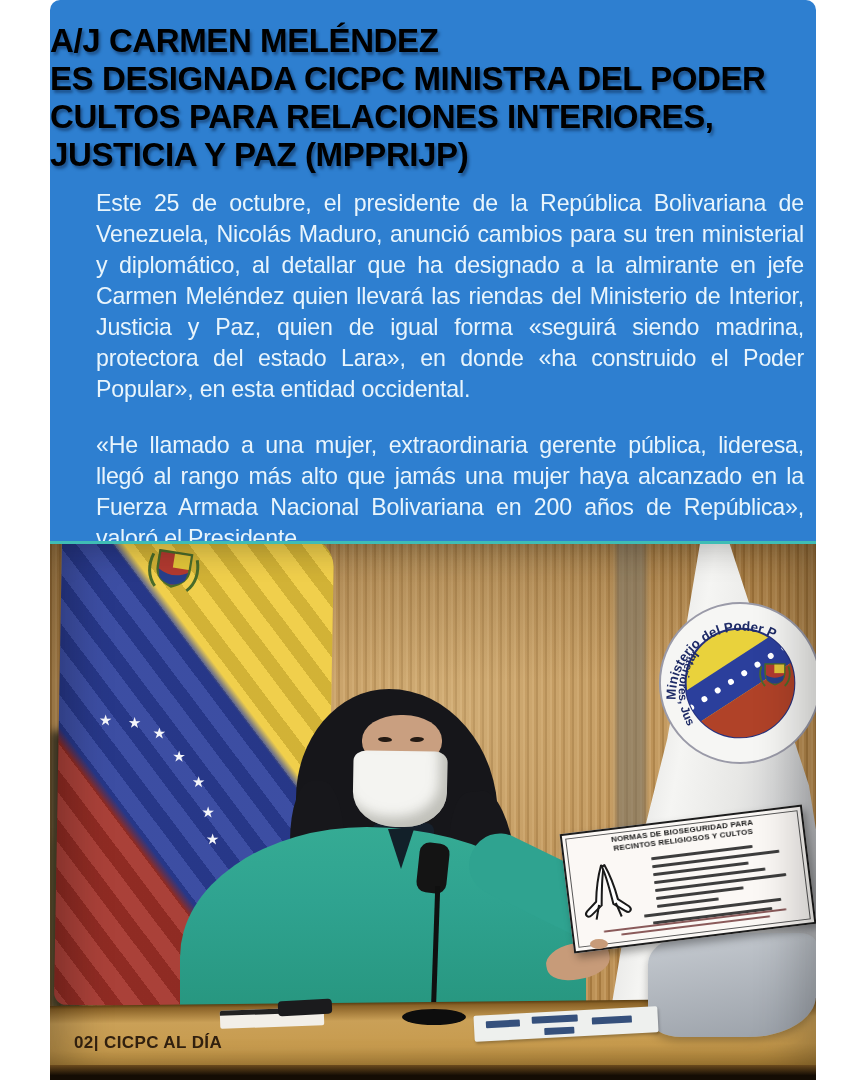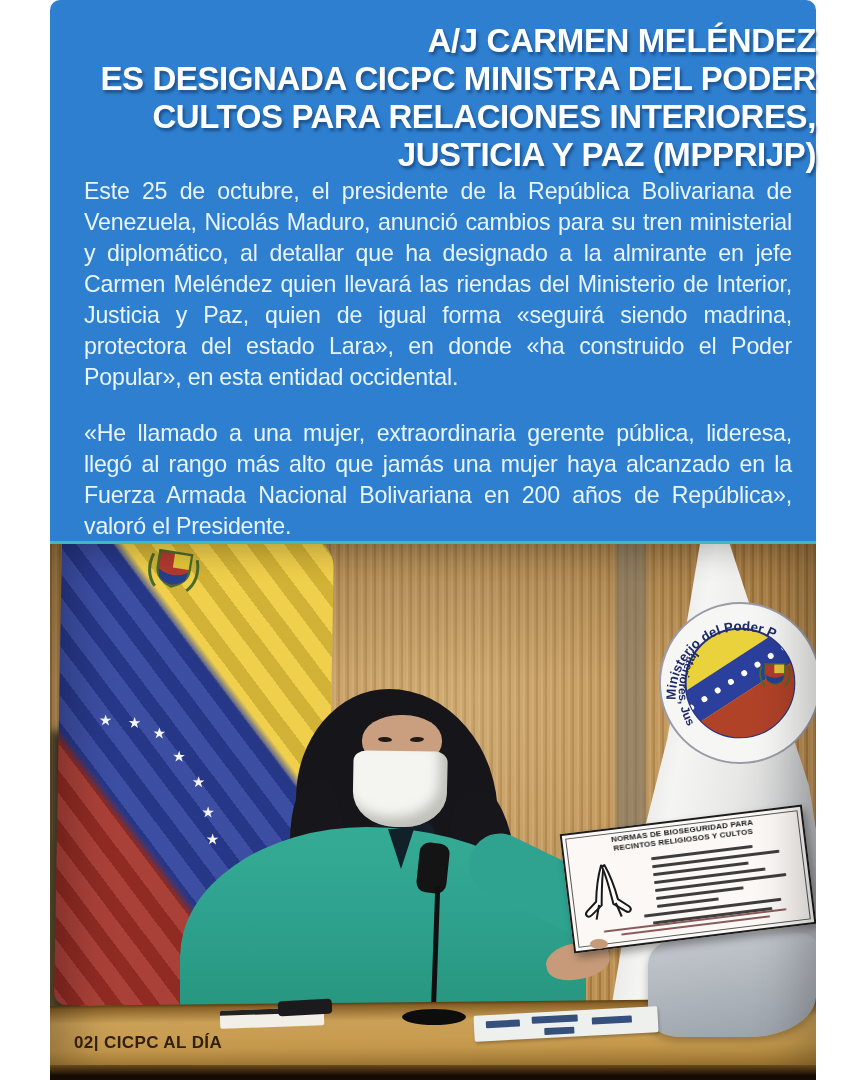--- a/index.html
+++ b/index.html
@@ -2,25 +2,25 @@
 <html><head>
 <meta charset="utf-8">
 <style>
   html,body{margin:0;padding:0;background:#ffffff;}
   *{box-sizing:border-box;}
   .canvas{position:relative;width:864px;height:1080px;background:#ffffff;overflow:hidden;
           font-family:"Liberation Sans",sans-serif;}
   
   .panel{position:absolute;left:50px;top:0;width:766px;height:541px;background:#2e7fd0;
          border-radius:10px 10px 0 0;}
-  .headline{position:absolute;left:0;top:22px;width:766px;text-align:right;color:#ffffff;
+  .headline{position:absolute;left:0;top:22px;width:766px;text-align:left;color:#000000;
             font-weight:800;font-size:33px;line-height:38px;letter-spacing:-0.4px;
             text-shadow:2px 3px 3px rgba(12,38,74,0.5);}
   .para{position:absolute;left:34px;width:708px;color:#e9f5fc;font-size:23.2px;line-height:31px;
-        text-align:justify;letter-spacing:-0.2px;margin:0;}
+        text-align:justify;letter-spacing:-0.2px;margin:12px;}
   .para1{top:176px;}
   .para2{top:418px;}
   
   .photo{position:absolute;left:50px;top:541px;width:766px;height:539px;overflow:hidden;background:#b5884c;}
   .wood{position:absolute;inset:0;z-index:0;
     background:repeating-linear-gradient(90deg,#a5793f 0 2px,#bd9257 2px 5px,#c49a60 5px 7px,#b5884c 7px 9px);}
   .wood-light{position:absolute;inset:0;z-index:0;
     background:radial-gradient(ellipse at 52% 32%,rgba(255,236,190,0.30),rgba(0,0,0,0) 58%),
                linear-gradient(180deg,rgba(80,52,18,0.28),rgba(0,0,0,0) 26%);}
   .gray-strip{position:absolute;top:0;background:rgba(118,114,104,0.55);filter:blur(2px);z-index:1;}

